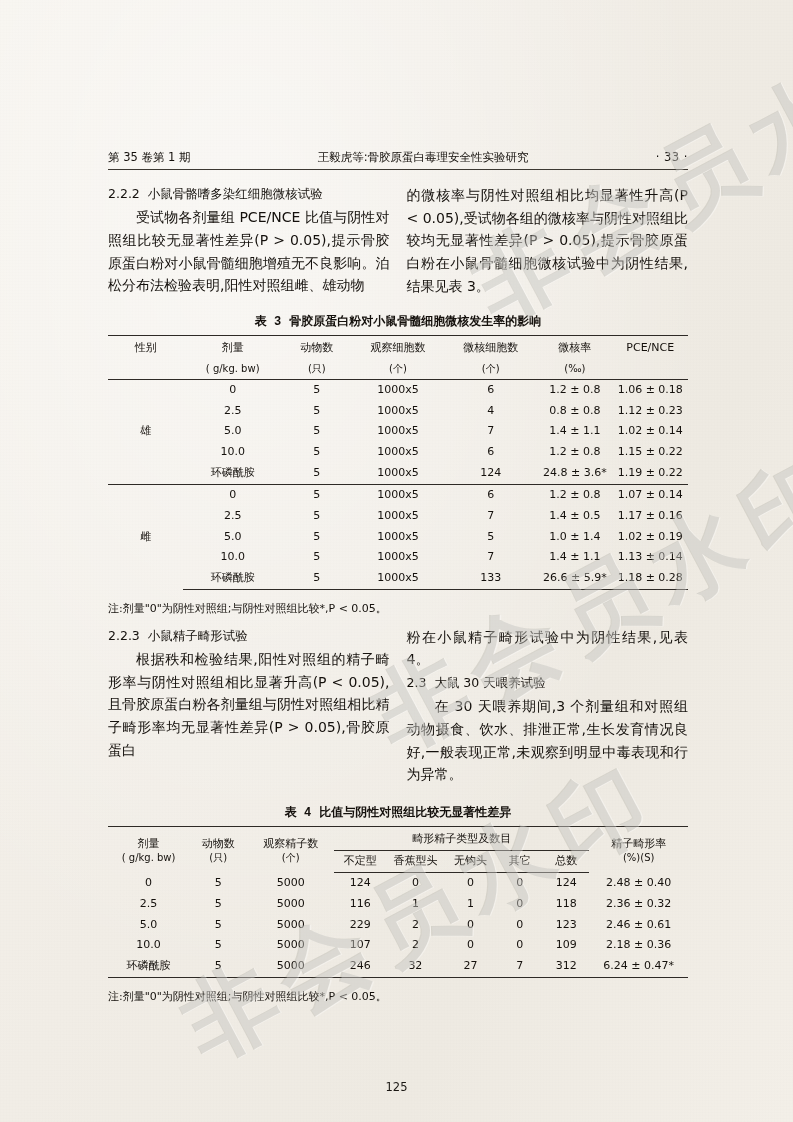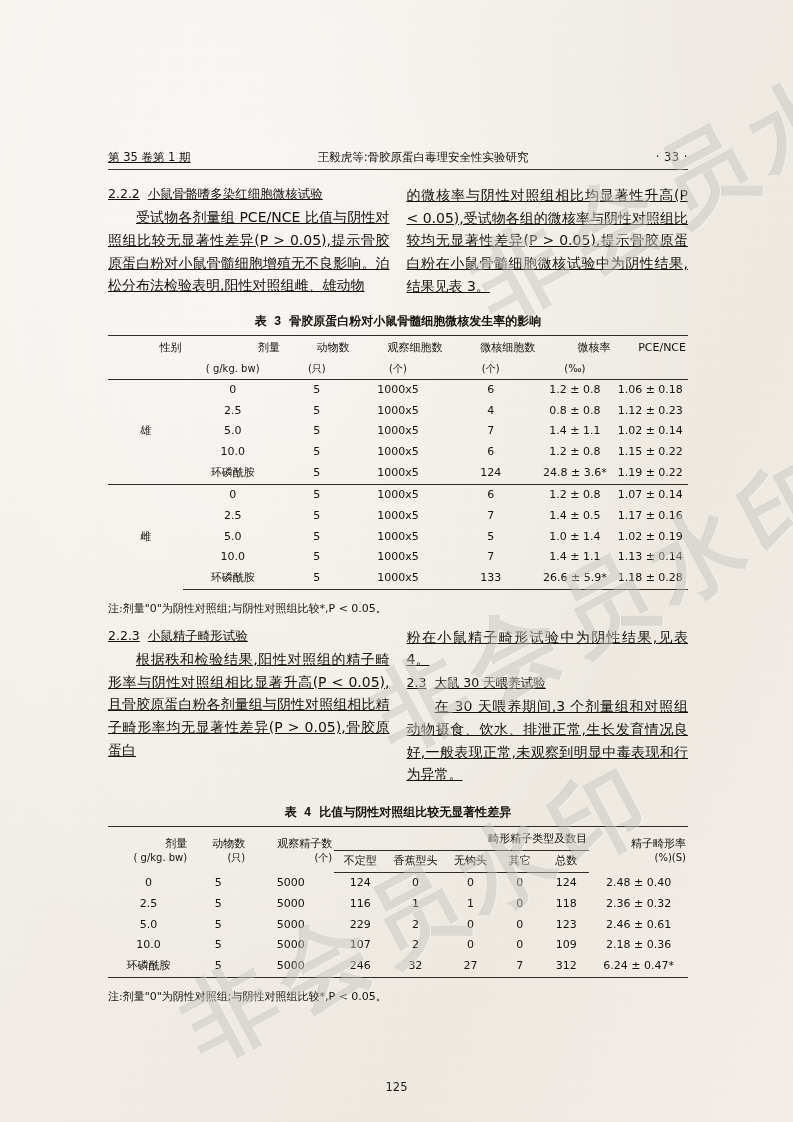--- a/index.html
+++ b/index.html
@@ -66,32 +66,31 @@
   }
   
   .runhead {
     display: flex;
     align-items: baseline;
     font-size: 11.5px;
     padding-bottom: 4px;
     border-bottom: 1.1px solid #3c3832;
     margin-bottom: 14px;
   }
-  .runhead .rh-left { flex: 0 0 auto; text-decoration: underline; }
+  .runhead .rh-left { flex: 0 0 auto; }
   .runhead .rh-center {
     flex: 1 1 auto;
     text-align: center;
     padding: 0 14px;
   }
   .runhead .rh-right { flex: 0 0 auto; letter-spacing: .5px; }
 
   .cols {
     display: flex;
     gap: 17px;
-    text-decoration: underline;
   }
   .col {
     flex: 1 1 0;
     min-width: 0;
   }
   h3.sec {
     font-size: 12.5px;
     font-weight: normal;
     margin: 0 0 3px 0;
     line-height: 1.55;
@@ -123,21 +122,21 @@
     font-size: 11px;
     font-family: "DejaVu Sans", sans-serif;
   }
   table.data th, table.data td {
     text-align: center;
     padding: 3px 2px;
     font-weight: normal;
     line-height: 1.35;
     white-space: nowrap;
   }
-  table.data thead tr.head-top th { padding-top: 5px; text-align: right; }
+  table.data thead tr.head-top th { padding-top: 5px; }
   .rule-top td, .rule-top th { border-top: 1.2px solid #2e2a26; }
   .rule-mid td, .rule-mid th { border-top: .9px solid #2e2a26; }
   .rule-bot td, .rule-bot th { border-bottom: 1.2px solid #2e2a26; }
   .unit { font-size: 10px; }
   .note {
     font-size: 11px;
     margin-top: 10px;
     line-height: 1.6;
   }
   .grp-label { font-size: 11px; }

